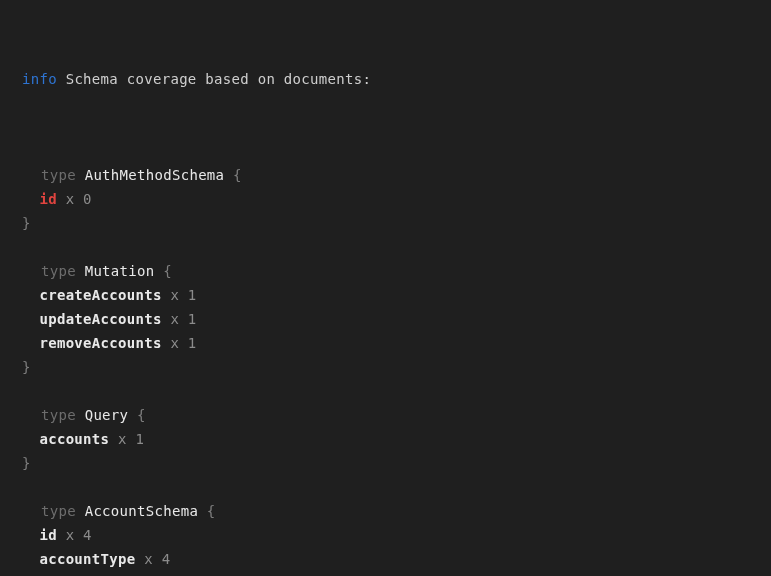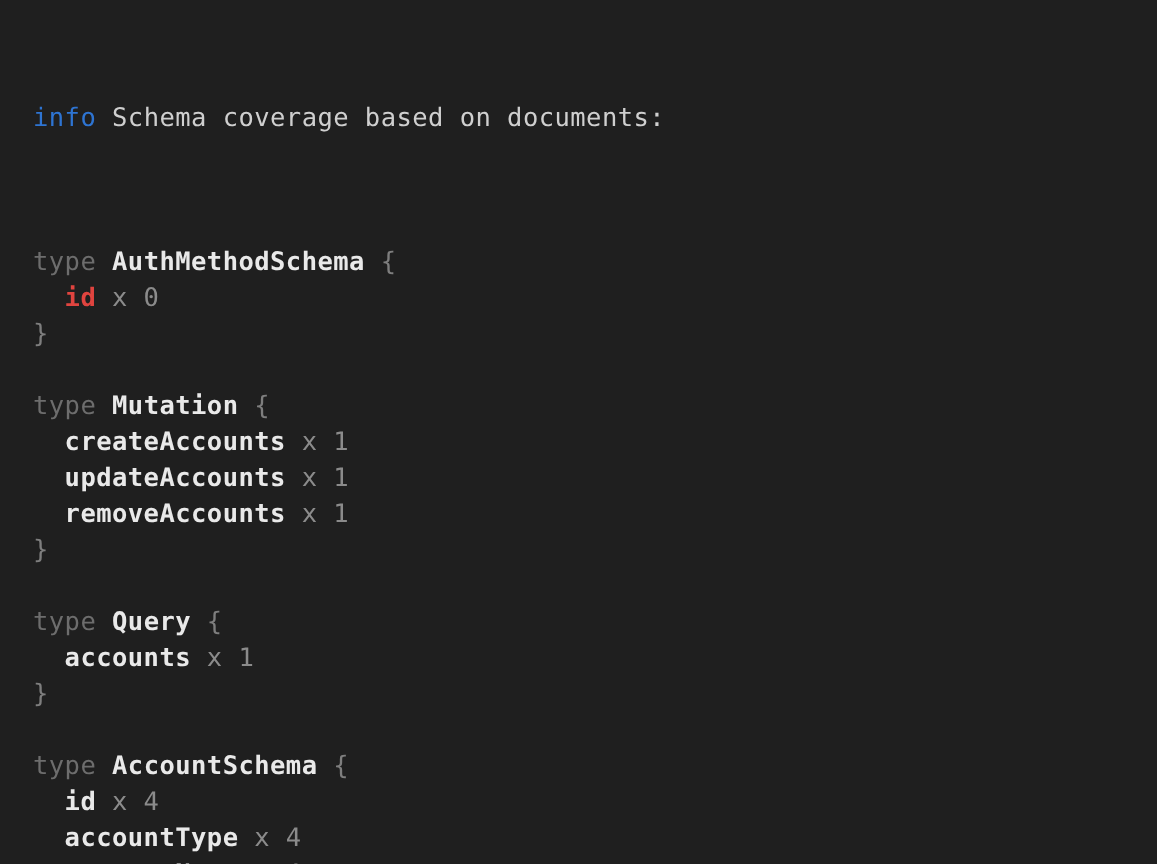--- a/index.html
+++ b/index.html
@@ -11,30 +11,30 @@
     height: 576px;
     background: var(--background, #1f1f1f);
     overflow: hidden;
   }
   .terminal {
     box-sizing: border-box;
     width: 771px;
     height: 576px;
     padding: 19px 0 0 22px;
     font-family: "DejaVu Sans Mono", monospace;
-    font-size: 17px;
+    font-size: 14px;
     letter-spacing: 0.3px;
     line-height: 24px;
     white-space: pre;
   }
   .line { height: 24px; }
   .c-info  { color: var(--info,  #2e74d2); }
   .c-plain { color: var(--text,  #cfcfcf); }
-  .k  { color: var(--keyword, #6d6d6d); }
-  .t  { color: var(--identifier, #e9e9e9); font-weight: bold; }
+  .k  { color: var(--keyword, #6d6d6d); margin-left: 19px; }
+  .t  { color: var(--identifier, #e9e9e9); font-weight: normal; }
   .b  { color: var(--brace, #7e7e7e); }
   .f  { color: var(--identifier, #e9e9e9); font-weight: bold; }
   .f0 { color: var(--uncovered, #e0443f); font-weight: bold; }
   .x  { color: var(--count, #8b8b8b); }
 </style>
 </head>
 <body>
 
 <div class="terminal">
   <div class="line"><span class="c-info">info</span><span class="c-plain"> </span><span class="c-plain">Schema coverage based on documents:</span></div>

